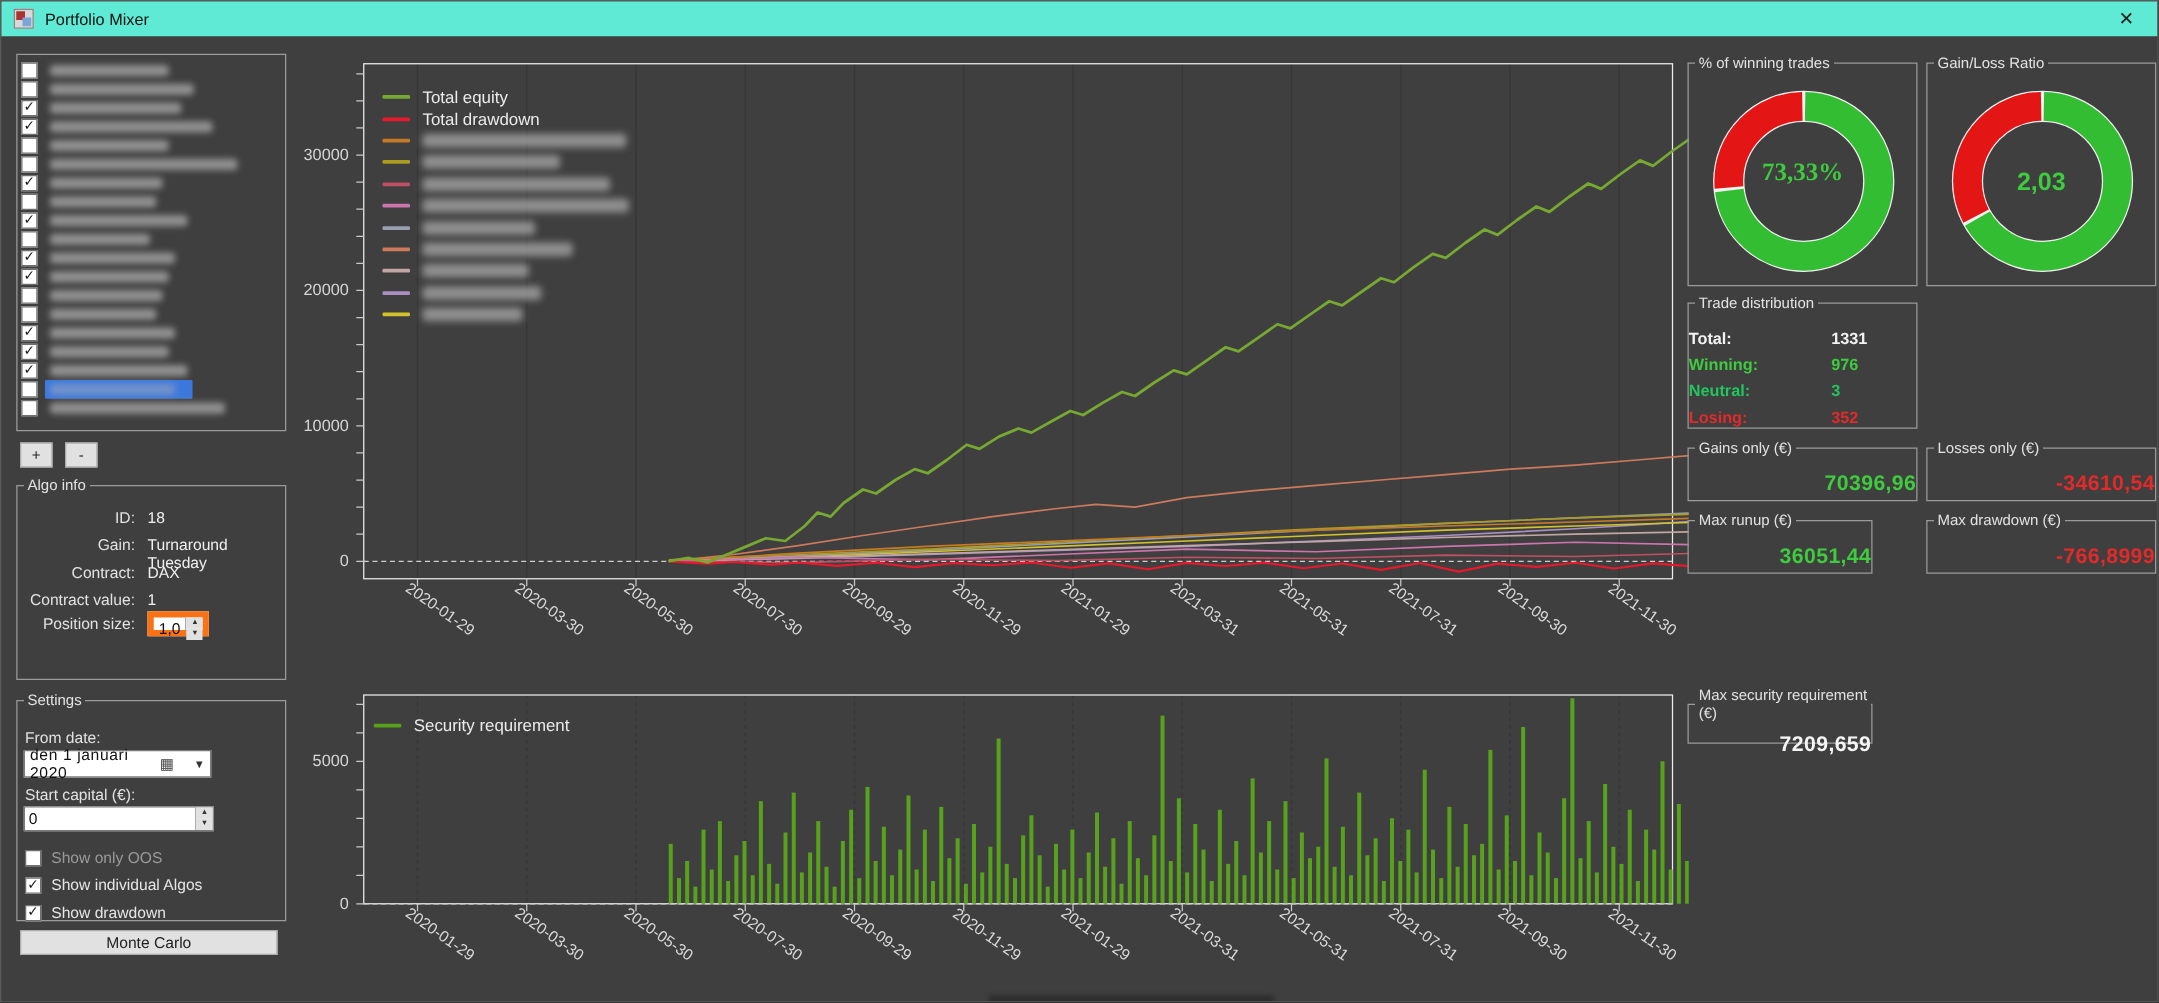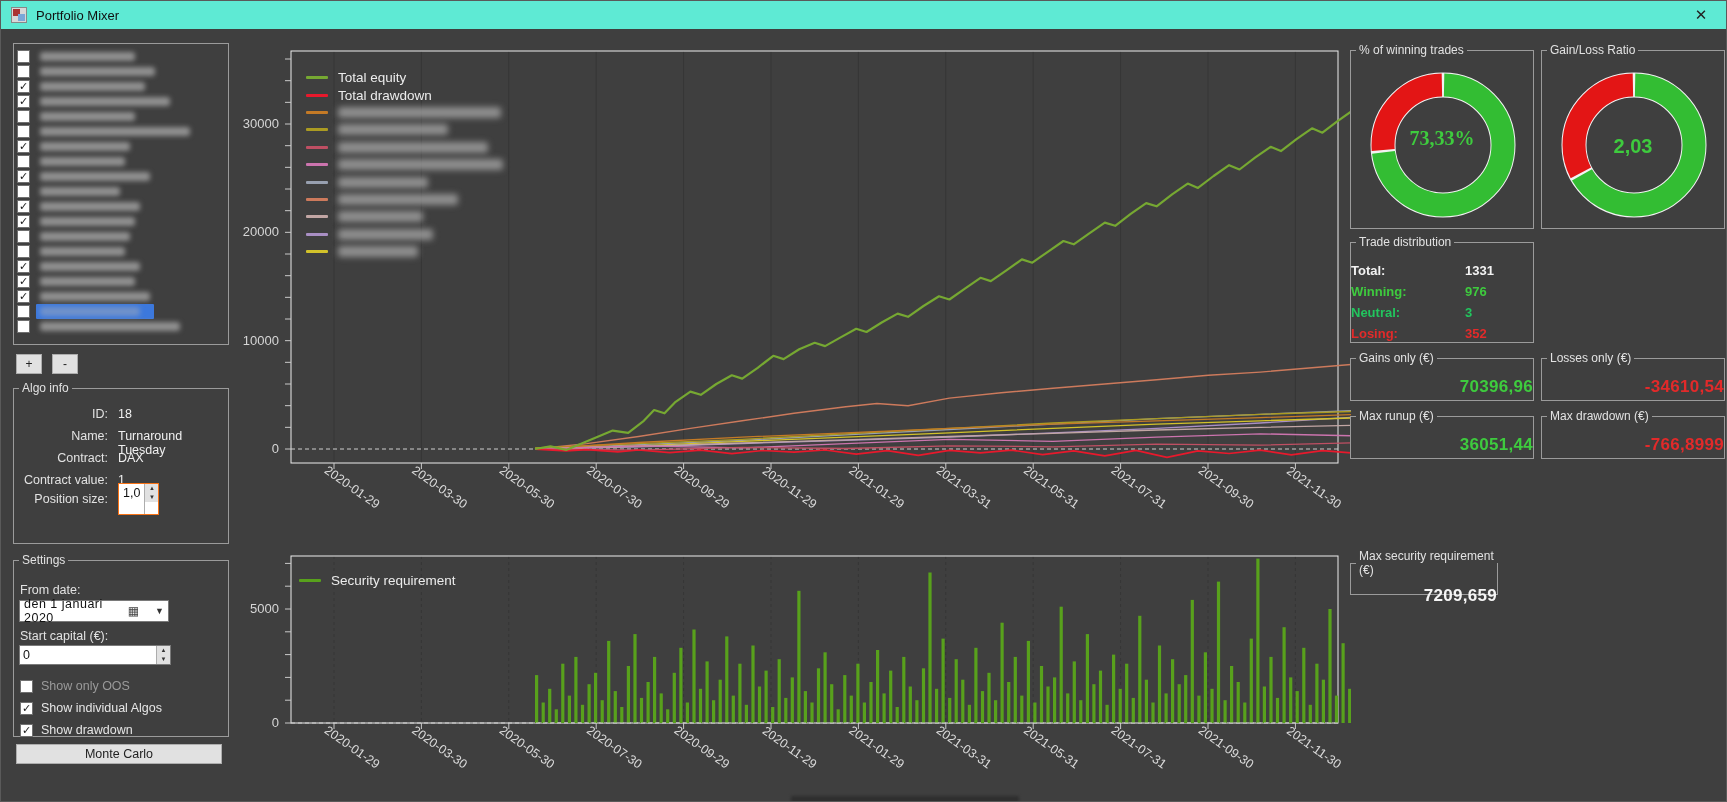--- a/index.html
+++ b/index.html
@@ -27,21 +27,21 @@
   .blurbar{height:9px;border-radius:3px;background:rgba(165,165,165,.8);filter:blur(2.5px);margin-left:10px;}
   .list-row.selected .sel-bg{position:absolute;left:22px;top:0;height:15px;background:#3c78dc;border-radius:1px;}
   .list-row.selected .blurbar{background:rgba(120,150,200,.9);position:relative;}
   
   .mini-btn{position:absolute;width:26px;height:20px;background:#e1e1e1;border:1px solid #adadad;color:#222;font-size:12px;display:flex;align-items:center;justify-content:center;cursor:pointer;}
   .wide-btn{position:absolute;left:15px;top:743px;width:206px;height:20px;background:#e1e1e1;border:1px solid #adadad;color:#222;font-size:12.5px;display:flex;align-items:center;justify-content:center;cursor:pointer;}
   
   .info-row{position:absolute;left:6px;width:200px;height:18px;display:flex;font-size:12.5px;}
   .info-label{width:88px;text-align:right;color:#e2e2e2;flex:none;}
   .info-value{margin-left:10px;color:#f0f0f0;}
-  .spinbox{display:inline-flex;background:#fff;border:1px solid #f97316;height:32px;}
+  .spinbox{display:inline-flex;background:#fff;border:5px solid #f97316;height:20px;}
   .spinbox .val{color:#111;font-size:12.5px;padding:2px 4px;}
   .spin-arrows{display:flex;flex-direction:column;border-left:1px solid #adadad;}
   .spin-arrows span{width:13px;height:9px;background:#e1e1e1;color:#333;font-size:6px;line-height:9px;text-align:center;}
   
   .set-label{position:absolute;left:6px;font-size:12.5px;color:#e2e2e2;}
   .datepicker{position:absolute;left:5px;width:150px;height:22px;background:#fff;border:1px solid #7a7a7a;display:flex;align-items:center;font-size:12.5px;color:#111;gap:12px;}
   .datepicker .dtext{padding-left:4px;letter-spacing:.5px;}
   .datepicker .cal{margin-left:auto;color:#444;font-size:12px;}
   .datepicker .arr{color:#333;font-size:9px;padding:0 4px;}
   .numinput{position:absolute;left:5px;width:152px;height:20px;background:#fff;border:1px solid #7a7a7a;display:flex;align-items:center;}
@@ -159,21 +159,21 @@
   <div class="mini-btn" style="left:51px;top:353px;">-</div>
 
   <fieldset class="gb" style="left:12px;top:380px;width:216px;height:163px;">
     <legend>Algo info</legend>
     <div id="algo-info-rows">
         <div class="info-row" style="top: 12px;">
           <div class="info-label">ID:</div>
           <div class="info-value">18</div>
         </div>
         <div class="info-row" style="top: 34px;">
-          <div class="info-label">Name:</div>
+          <div class="info-label">Gain:</div>
           <div class="info-value">Turnaround Tuesday</div>
         </div>
         <div class="info-row" style="top: 56px;">
           <div class="info-label">Contract:</div>
           <div class="info-value">DAX</div>
         </div>
         <div class="info-row" style="top: 78px;">
           <div class="info-label">Contract value:</div>
           <div class="info-value">1</div>
         </div>
@@ -605,21 +605,21 @@
   </fieldset>
 
   <fieldset class="gb" style="left:1349px;top:350px;width:184px;height:50px;">
     <legend>Gains only (€)</legend>
     <div class="stat-value" style="top:12px;color:#3ecb3e;">70396,96</div>
   </fieldset>
   <fieldset class="gb" style="left:1540px;top:350px;width:184px;height:50px;">
     <legend>Losses only (€)</legend>
     <div class="stat-value" style="top:12px;color:#e22a2a;">-34610,54</div>
   </fieldset>
-  <fieldset class="gb" style="left:1349px;top:408px;width:184px;height:50px;">
+  <fieldset class="gb" style="left:1349px;top:408px;width:148px;height:50px;">
     <legend>Max runup (€)</legend>
     <div class="stat-value" style="top:12px;color:#3ecb3e;">36051,44</div>
   </fieldset>
   <fieldset class="gb" style="left:1540px;top:408px;width:184px;height:50px;">
     <legend>Max drawdown (€)</legend>
     <div class="stat-value" style="top:12px;color:#e22a2a;">-766,8999</div>
   </fieldset>
   <fieldset class="gb" style="left:1349px;top:548px;width:148px;height:46px;">
     <legend>Max security requirement (€)</legend>
     <div class="stat-value" style="top:9px;color:#f5f5f5;">7209,659</div>

